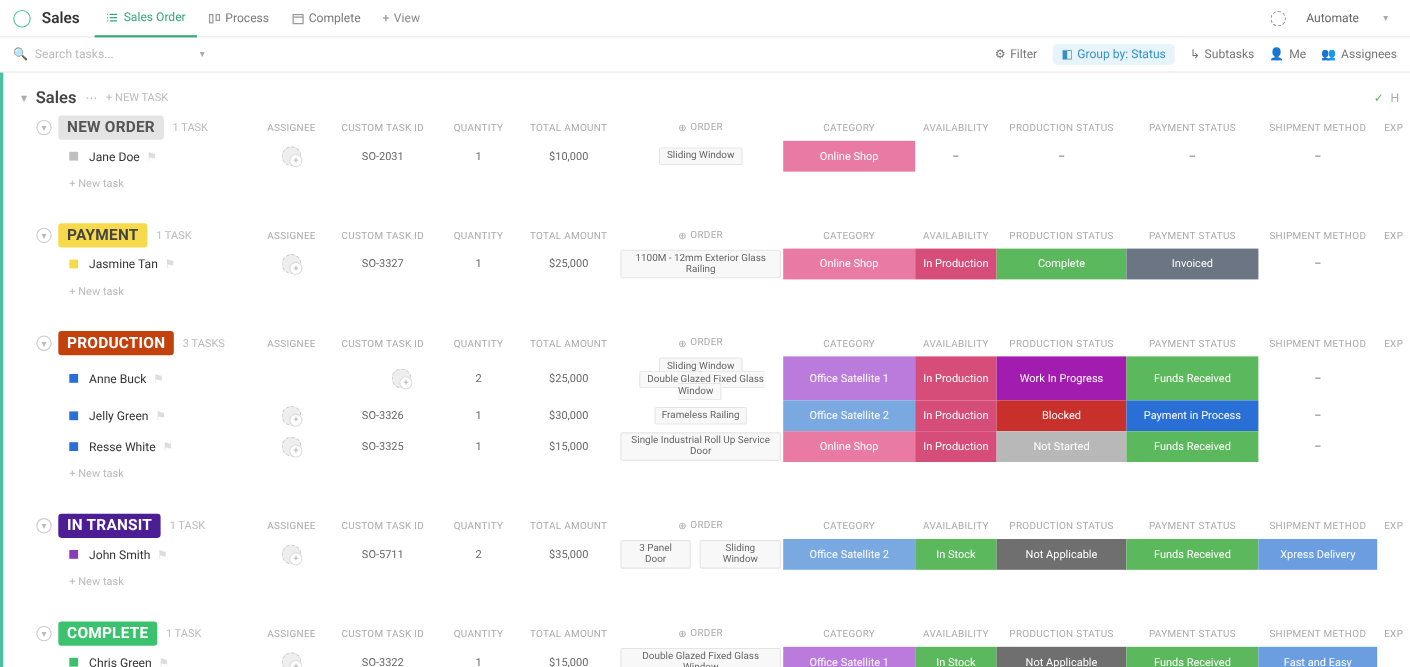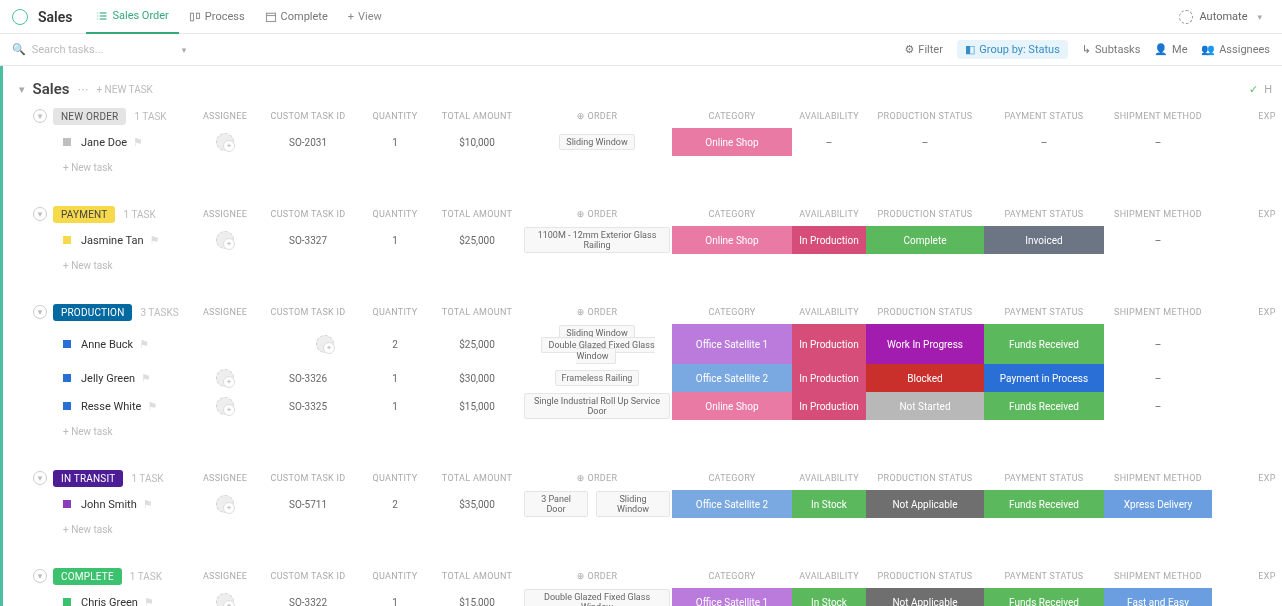--- a/index.html
+++ b/index.html
@@ -8,41 +8,41 @@
 .top .home-icon { width:16px; height:16px; border:1.5px solid #4bc0a0; border-radius:50%; margin-right:10px; }
 .top .title { font-size:14px; font-weight:600; color:#333; margin-right:14px; }
 .tabs { display:flex; height:34px; align-items:center; }
 .tab { display:flex; align-items:center; gap:4px; padding:0 10px; height:34px; color:#777; cursor:pointer; }
 .tab.active { color:#3a7; border-bottom:2px solid #3a7; }
 .tab .ticon { width:12px; height:12px; display:inline-block; }
 .tab svg { stroke:#999; }
 .tab.active svg { stroke:#3a7; }
 .add-view { display:flex; align-items:center; gap:4px; color:#888; padding:0 10px; cursor:pointer; }
 .spacer { flex:1; }
-.automate { display:flex; align-items:center; gap:6px; color:#666; cursor:pointer; padding:4px 8px; border-radius:4px; }
+.automate { display:flex; align-items:center; gap:18px; color:#666; cursor:pointer; padding:4px 8px; border-radius:4px; }
 .automate .aicon { width:14px;height:14px;border:1.2px dashed #999;border-radius:50%; }
 .caret { font-size:9px; color:#aaa; margin-left:4px; }
 .toolbar { display:flex; align-items:center; height:32px; border-bottom:1px solid #e8e8e8; padding:0 12px; gap:12px; }
 .search-wrap { display:flex; align-items:center; gap:6px; color:#aaa; flex:0 0 160px; }
 .search-wrap input { border:none; outline:none; font-size:11px; color:#888; }
 .search-wrap input::placeholder { color:#bbb; }
 .toolbar .right { margin-left:auto; display:flex; gap:14px; align-items:center; }
 .toolbar .btn { display:flex; align-items:center; gap:4px; color:#777; cursor:pointer; }
 .toolbar .btn.grp { background:#e8f4fb; color:#3690c7; padding:3px 8px; border-radius:4px; }
 .content { padding:6px 0 0 8px; border-left:3px solid #4bc0a0; overflow-x:hidden; }
 .list-head { display:flex; align-items:center; gap:8px; padding:8px 10px 6px 8px; }
 .list-head .chev { color:#aaa; font-size:11px; }
 .list-head .list-name { font-size:15px; font-weight:600; color:#444; }
 .list-head .dots { color:#bbb; }
 .list-head .newtask { color:#bbb; font-size:10px; cursor:pointer; }
 .hide { margin-left:auto; display:flex; gap:6px; align-items:center; color:#aaa; }
 .group { margin:0 0 24px 0; }
 .ghead { display:flex; align-items:center; height:24px; padding-left:22px; }
 .ghead .tog { width:14px;height:14px;border:1px solid #ccc;border-radius:50%;display:flex;align-items:center;justify-content:center;font-size:9px;color:#bbb;margin-right:6px; }
-.pill { font-size:10px; font-weight:400; padding:3px 8px; border-radius:3px; color:#333; letter-spacing:.2px; }
+.pill { font-size:14px; font-weight:700; padding:3px 8px; border-radius:3px; color:#333; letter-spacing:.2px; }
 .ghead .count { color:#bbb; font-size:10px; margin-left:8px; }
 .cols { display:flex; margin-left:auto;align-items:flex-end; }
 .cols .col { font-size:9px; color:#aaa; text-align:center; letter-spacing:.3px; }
 .row { display:flex; align-items:center; height:28px; padding-left:52px; }
 .sq { width:8px;height:8px; margin-right:10px; }
 .name { color:#333; font-size:11px; }
 .flag { color:#ddd; font-size:11px; margin-left:6px; }
 .cells { display:flex; margin-left:auto; align-items:stretch; height:100%; }
 .cell { display:flex; align-items:center; justify-content:center; font-size:10px; color:#666; text-align:center; }
 .assignee-blob { width:18px;height:18px;border-radius:50%;background:#eee;border:1px dashed #ccc;position:relative; }
@@ -55,21 +55,21 @@
 .w-assign { width:66px; }
 .w-cti { width:100px; }
 .w-qty { width:74px; }
 .w-amt { width:90px; }
 .w-order { width:150px; }
 .w-cat { width:120px; }
 .w-avail { width:74px; }
 .w-prod { width:118px; }
 .w-pay { width:120px; }
 .w-ship { width:108px; }
-.w-exp { width:30px;margin-left:40px; }
+.w-exp { width:30px; }
 .colord { display:flex; align-items:center; justify-content:center; gap:3px; color:#aaa; }
 </style>
 </head>
 <body>
 
 <div class="top">
   <span class="home-icon"></span>
   <span class="title">Sales</span>
   <div class="tabs">
     <div class="tab active">
@@ -248,21 +248,21 @@
             </div>
         <div class="cell w-ship">–</div>
         <div class="cell w-exp"></div>
       </div>
     </div>
       <div class="newrow">+ New task</div>
     </div>
     <div class="group">
       <div class="ghead">
         <span class="tog">▾</span>
-        <span class="pill" style="background:#0369a1;color:#fff">PRODUCTION</span>
+        <span class="pill" style="background:#c2410c;color:#fff">PRODUCTION</span>
         <span class="count">3 TASKS</span>
         <div class="cols">
     <div class="col w-assign">ASSIGNEE</div>
     <div class="col w-cti">CUSTOM TASK ID</div>
     <div class="col w-qty">QUANTITY</div>
     <div class="col w-amt">TOTAL AMOUNT</div>
     <div class="col w-order colord"><span>⊕</span>ORDER</div>
     <div class="col w-cat">CATEGORY</div>
     <div class="col w-avail">AVAILABILITY</div>
     <div class="col w-prod">PRODUCTION STATUS</div>

